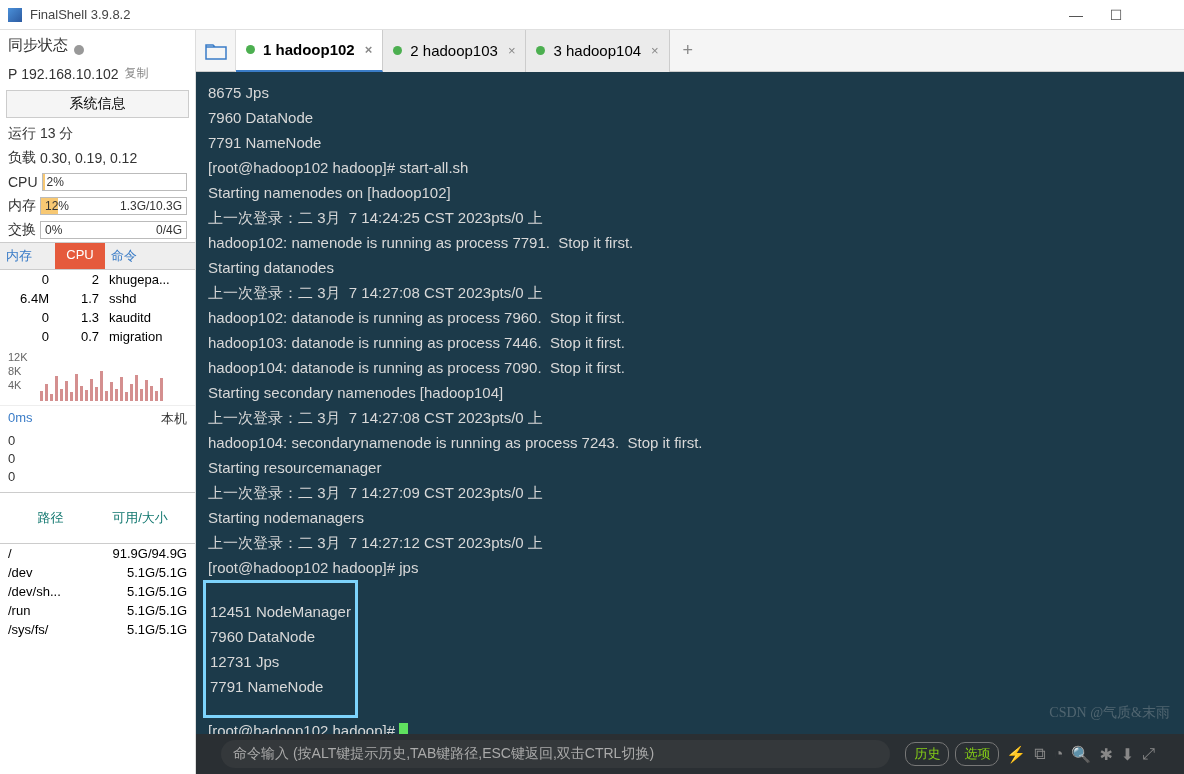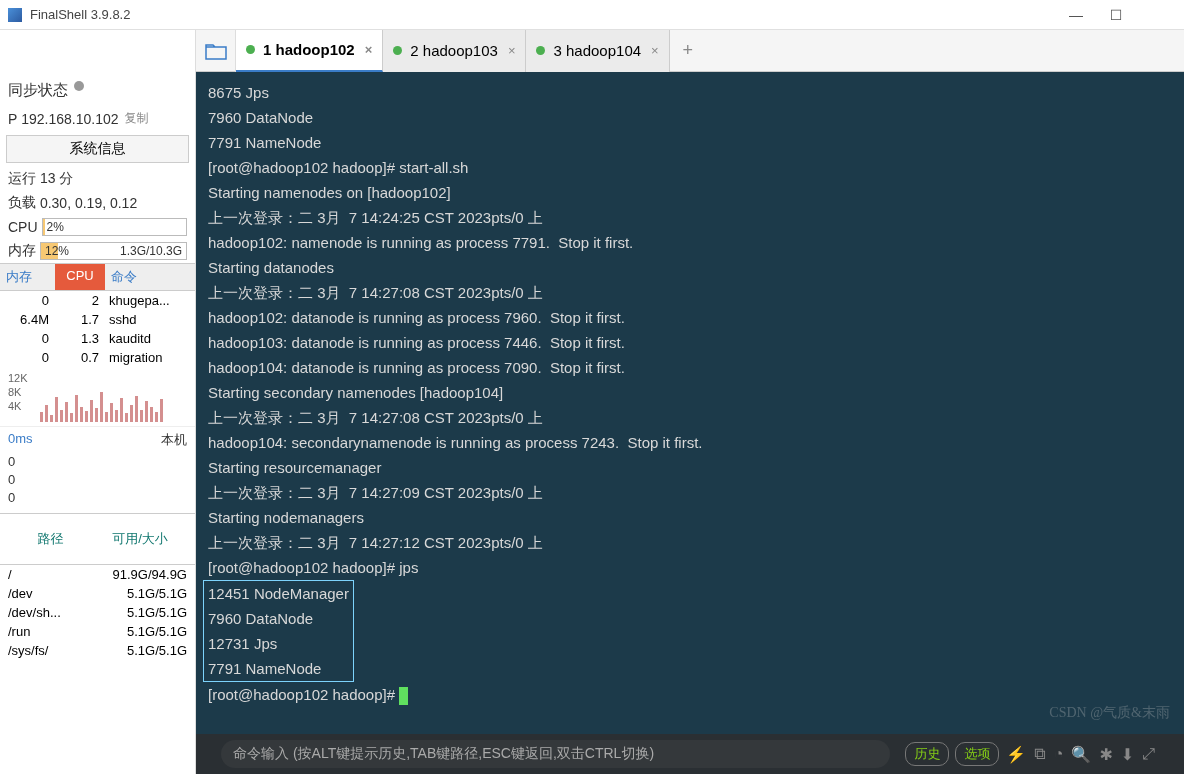--- a/index.html
+++ b/index.html
@@ -4,21 +4,21 @@
 <style>
 * { margin: 0; padding: 0; box-sizing: border-box; font-family: "Microsoft YaHei", Arial, sans-serif; }
 body { width: 1184px; height: 774px; background: #fff; overflow: hidden; font-size: 13px; }
 .titlebar { height: 30px; display: flex; align-items: center; padding: 0 8px; border-bottom: 1px solid #e0e0e0; }
 .titlebar .logo { width: 14px; height: 14px; background: linear-gradient(135deg,#4a90d9,#2c5aa0); margin-right: 8px; }
 .titlebar .title { font-size: 13px; color: #444; flex: 1; }
 .titlebar .winbtn { width: 40px; height: 30px; display: flex; align-items: center; justify-content: center; color: #555; font-size: 14px; }
 .main { display: flex; height: 744px; }
 
 .sidebar { width: 196px; border-right: 1px solid #ddd; display: flex; flex-direction: column; overflow: hidden; }
-.sync-row { display: flex; align-items: flex-start; padding: 6px 8px; font-size: 15px; color: #333; margin-top: 45px; }
+.sync-row { display: flex; align-items: flex-end; padding: 6px 8px; font-size: 15px; color: #333; }
 .sync-dot { width: 10px; height: 10px; border-radius: 50%; background: #999; margin-left: 6px; }
 .ip-row { padding: 4px 8px; font-size: 14px; color: #333; display: flex; align-items: center; }
 .ip-row .copy { color: #888; font-size: 12px; margin-left: 6px; }
 .sysinfo-btn { margin: 4px 6px; padding: 4px; text-align: center; border: 1px solid #ccc; background: #f5f5f5; font-size: 14px; }
 .stat-row { padding: 3px 8px; font-size: 14px; color: #333; display: flex; align-items: center; white-space: nowrap; }
 .stat-bar { height: 18px; border: 1px solid #bbb; margin-left: 4px; flex: 1; position: relative; display: flex; align-items: center; }
 .stat-bar .fill { position: absolute; left: 0; top: 0; bottom: 0; background: #f7c873; }
 .stat-bar .txt { position: relative; z-index: 1; font-size: 12px; padding-left: 4px; }
 .stat-bar .right { position: absolute; right: 4px; font-size: 12px; z-index: 1; }
 
@@ -53,21 +53,21 @@
 .tabbar { height: 42px; background: #f5f5f5; display: flex; align-items: center; border-bottom: 1px solid #ccc; }
 .folder-icon { width: 40px; height: 42px; display: flex; align-items: center; justify-content: center; color: #3a7cc7; font-size: 20px; border-right: 1px solid #ddd; }
 .tab { height: 42px; display: flex; align-items: center; padding: 0 10px; border-right: 1px solid #ccc; font-size: 15px; background: #fff; }
 .tab.active { background: #fff; border-bottom: 2px solid #3a7cc7; margin-bottom: -1px; }
 .tab.inactive { background: #ebebeb; }
 .tab .dot { width: 9px; height: 9px; border-radius: 50%; background: #4caf50; margin-right: 8px; }
 .tab .x { margin-left: 10px; color: #888; font-size: 13px; }
 .addtab { width: 36px; text-align: center; color: #888; font-size: 18px; }
 
 .terminal { flex: 1; background: #1c3a4a; color: #d8d8d8; font-family: Consolas, monospace; font-size: 15px; line-height: 25px; padding: 8px 12px; white-space: pre; overflow: hidden; position: relative; }
-.terminal .box { border: 1px solid #7dd3fc; display: inline-block; padding: 0 4px; margin-left: -5px; }
+.terminal .box { border: 3px solid #7dd3fc; display: inline-block; padding: 16px 4px; margin-left: -5px; }
 .cursor { display: inline-block; width: 9px; height: 18px; background: #5fe05f; vertical-align: middle; }
 
 .bottombar { height: 40px; background: #2a2f33; display: flex; align-items: center; padding: 0 25px; color: #aaa; font-size: 14px; }
 .bottombar .hint { flex: 1; padding-left: 12px; background: #34383b; height: 28px; border-radius: 14px; display: flex; align-items: center; margin-right: 12px; }
 .pill { border: 1px solid #777; border-radius: 10px; padding: 2px 8px; margin: 0 3px; color: #84cc16; font-size: 13px; }
 .ticon { margin: 0 4px; color: #888; font-size: 16px; }
 .tgreen { color: #7ed957; }
 .watermark { position: absolute; right: 14px; bottom: 52px; color: rgba(200,200,200,.3); font: 14px "Microsoft YaHei"; pointer-events: none; }
 </style>
 </head>
@@ -108,20 +108,27 @@
           <div class="fill" style="width:2%"></div>
           <span class="txt">2%</span>
         </div>
     </div>
     <div class="stat-row">
       <span>内存</span>
       <div class="stat-bar">
           <div class="fill" style="width:12%"></div>
           <span class="txt">12%</span>
           <span class="right">1.3G/10.3G</span>
+        </div>
+    </div>
+    <div class="stat-row">
+      <span>交换</span>
+      <div class="stat-bar">
+          <span class="txt">0%</span>
+          <span class="right">0/4G</span>
         </div>
     </div>
 
     <div class="proc-head">
       <div class="mem">内存</div>
       <div class="cpu">CPU</div>
       <div class="cmd">命令</div>
     </div>
     <div id="proc-list">
         <div class="proc-row">

